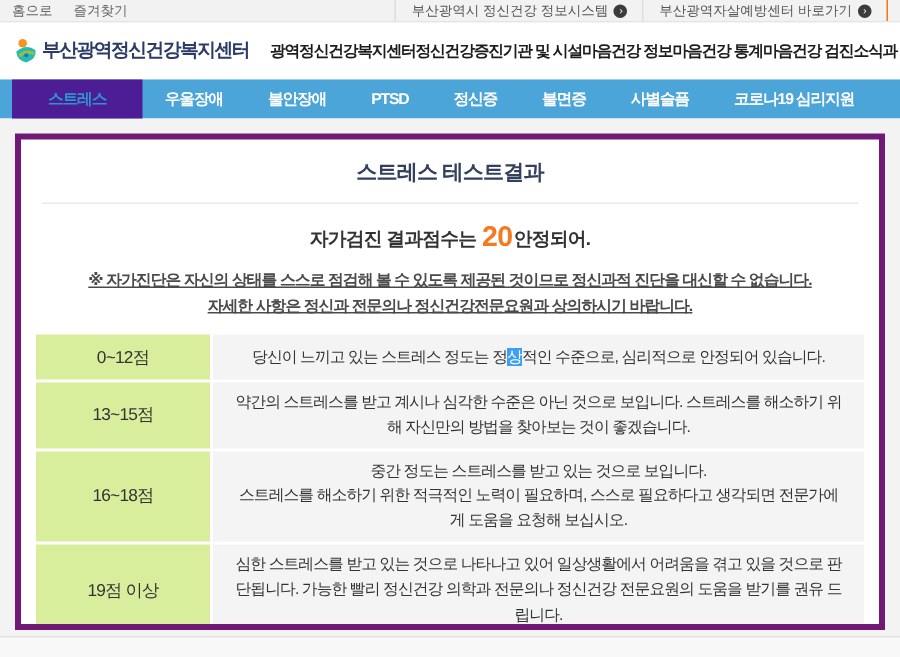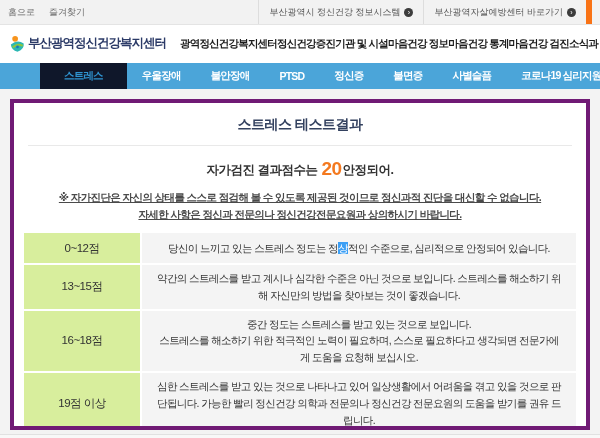--- a/index.html
+++ b/index.html
@@ -4,32 +4,32 @@
 <style>
   * { margin:0; padding:0; box-sizing:border-box; }
   html,body { width:600px; height:438px; }
   body {
     font-family:"Liberation Sans","DejaVu Sans",sans-serif;
     background:#f3f3f3; overflow:hidden; position:relative;
   }
 
   
   .topbar {
-    height:25px; background:#f2f2f2; border-bottom:1px solid #e4e4e4;
+    height:15px; background:#f2f2f2; border-bottom:1px solid #e4e4e4;
     display:flex; justify-content:space-between; align-items:center;
     font-size:9px; color:#666; padding:0 8px;
   }
   .topbar-left { display:flex; gap:14px; }
   .topbar-left a { color:#666; text-decoration:none; cursor:pointer; }
   .topbar-right { display:flex; height:100%; align-items:center; }
   .topbar-right .tlink {
     display:flex; align-items:center; gap:4px; padding:0 10px;
     border-left:1px solid #ddd; color:#555; cursor:pointer; height:100%;
   }
-  .topbar-right .tlink:last-child { border-right:6px solid #f97316; }
+  .topbar-right .tlink:last-child { border-right:1px solid #f97316; }
   .circle-arrow {
     width:9px; height:9px; border-radius:50%; background:#3c3c3c; color:#fff;
     font-size:7px; line-height:9px; text-align:center; display:inline-block; flex-shrink:0;
   }
   .circle-arrow::before { content:"›"; }
 
   
   .header {
     height:38px; background:#fff; display:flex; align-items:center; padding:0 8px;
   }
@@ -46,21 +46,21 @@
 
   
   .subnav {
     height:26px; background:#4ba5d9; display:flex; align-items:stretch; padding-left:8px;
   }
   .subnav .tab {
     display:flex; align-items:center; padding:0 15px;
     font-size:10.5px; font-weight:bold; color:#fff; letter-spacing:-0.8px;
     cursor:pointer; white-space:nowrap;
   }
-  .subnav .tab.active { background:#0f172a; color:#2f93d0; padding:0 24px;margin-left:32px; }
+  .subnav .tab.active { background:#4c1d95; color:#2f93d0; padding:0 24px; }
 
   
   .content { height:345px; background:#f3f3f3; padding:10px 10px 0; }
   .card {
     background:#fff; border:4px solid #701a75; height:331px;
     text-align:center; overflow:hidden;
   }
   .page-title {
     margin-top:13px; font-size:14px; font-weight:bold; color:#33415f; letter-spacing:-0.5px;
   }

